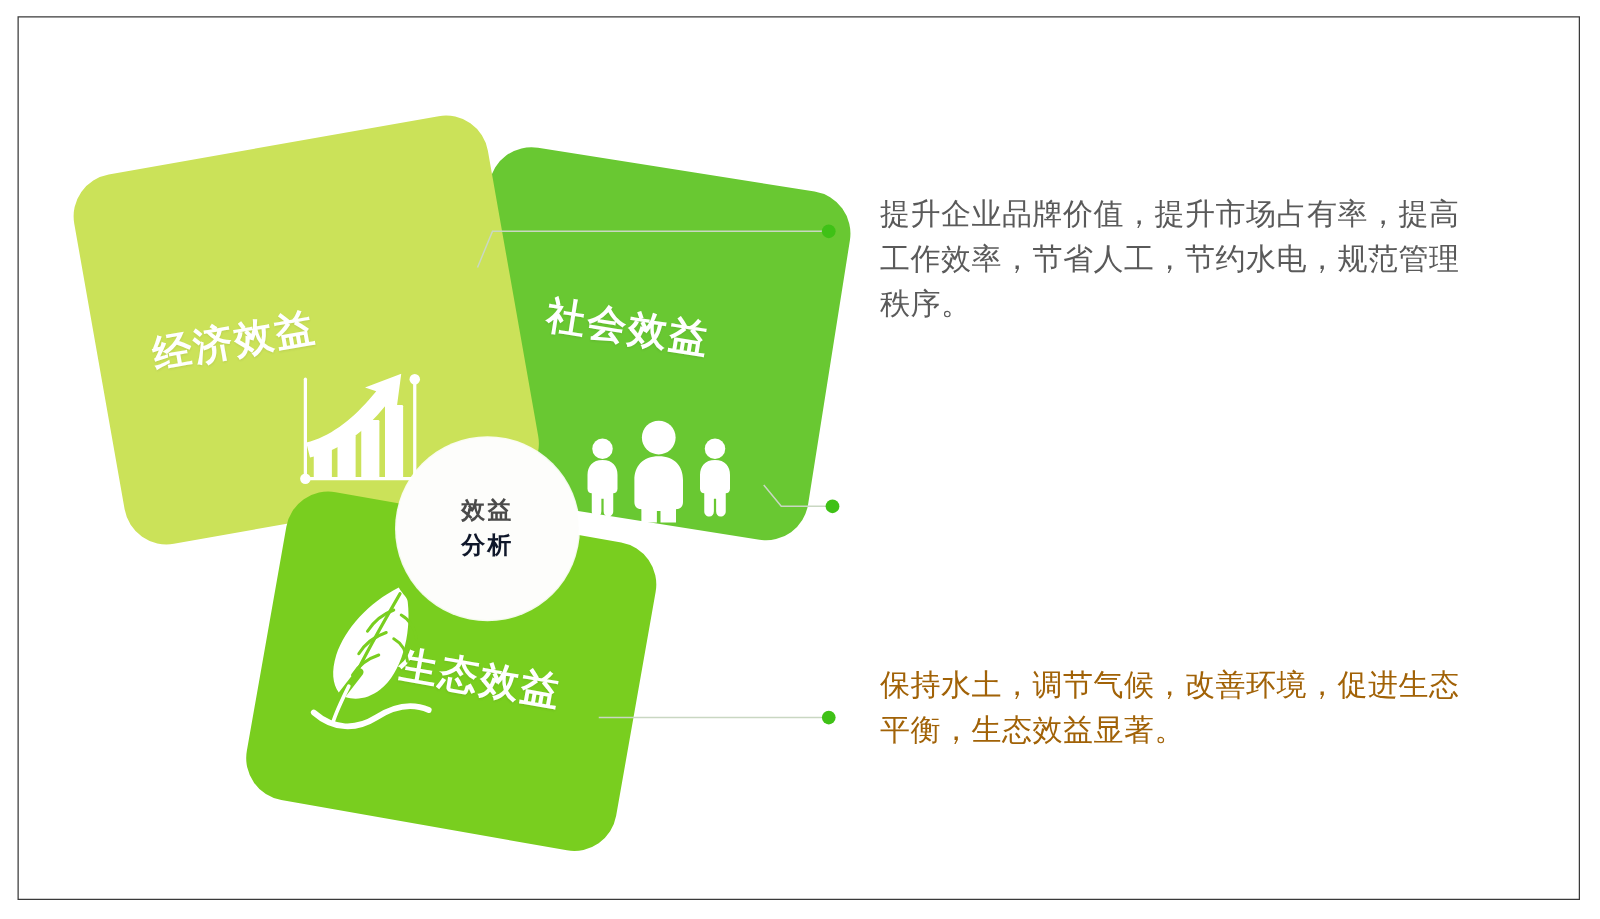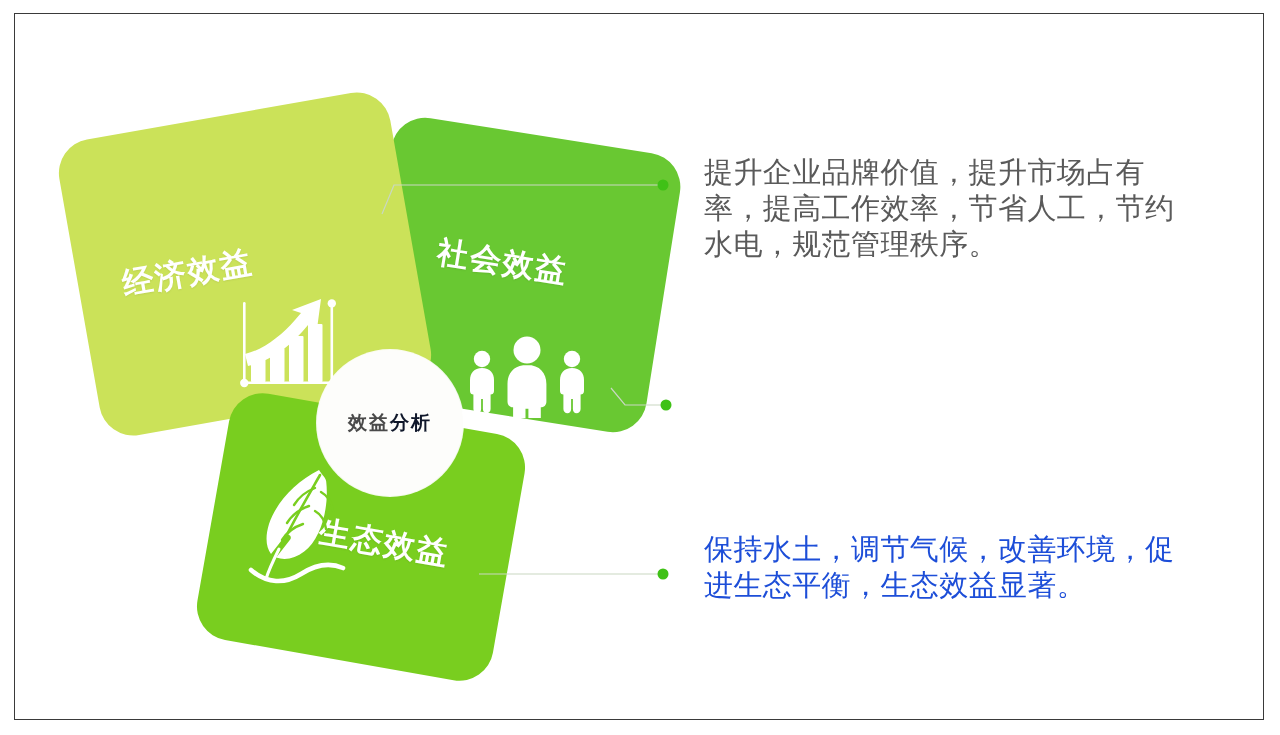--- a/index.html
+++ b/index.html
@@ -72,38 +72,38 @@
   #icon-growth-chart{left:214px;top:276px;width:120px;height:108px;z-index:4;}
   #icon-family{left:452px;top:320px;width:120px;height:84px;z-index:4;}
   #icon-leaf{left:230px;top:452px;width:122px;height:120px;z-index:4;}
 
   
   #center-hub{
     position:absolute;left:302px;top:336px;
     width:146px;height:146px;border-radius:50%;
     background:#fdfdfb;
     z-index:6;
-    display:flex;flex-direction:row;
+    display:flex;flex-direction:column;
     align-items:center;justify-content:center;
     box-shadow:0 0 0 1px rgba(255,255,255,.9);
   }
   #center-hub .hub-line{
     color:#4a4a4a;font-size:19px;font-weight:bold;
     letter-spacing:2px;line-height:1.45;
   }
 
   
   #connectors{position:absolute;left:0;top:0;width:1250px;height:707px;z-index:5;}
 
   
   .para{
     position:absolute;
     width:485px;
     color:#5a5a5a;
-    font-size:29px;
+    font-size:24px;
     line-height:36px;
     letter-spacing:.4px;
   }
   #para-1{left:689px;top:140px;}
   #para-2{left:689px;top:339px;}
   #para-3{left:689px;top:517px;}
 </style>
 </head>
 <body>
 
@@ -198,16 +198,16 @@
     </svg>
 
     <div id="center-hub" style="background: rgb(253, 253, 251);">
       <span class="hub-line" style="color: rgb(74, 74, 74);">效益</span>
       <span class="hub-line" style="color: #0f172a;">分析</span>
     </div>
 
     <div class="para" id="para-1" style="color: rgb(90, 90, 90);">提升企业品牌价值，提升市场占有率，提高工作效率，节省人工，节约水电，规范管理秩序。</div>
 
 
-    <div class="para" id="para-3" style="color: #1d4ed8;">保持水土，调节气候，改善环境，促进生态平衡，生态效益显著。</div>
+    <div class="para" id="para-3" style="color: #a16207;">保持水土，调节气候，改善环境，促进生态平衡，生态效益显著。</div>
 
   </div>
 </div>
 
 </body></html>

